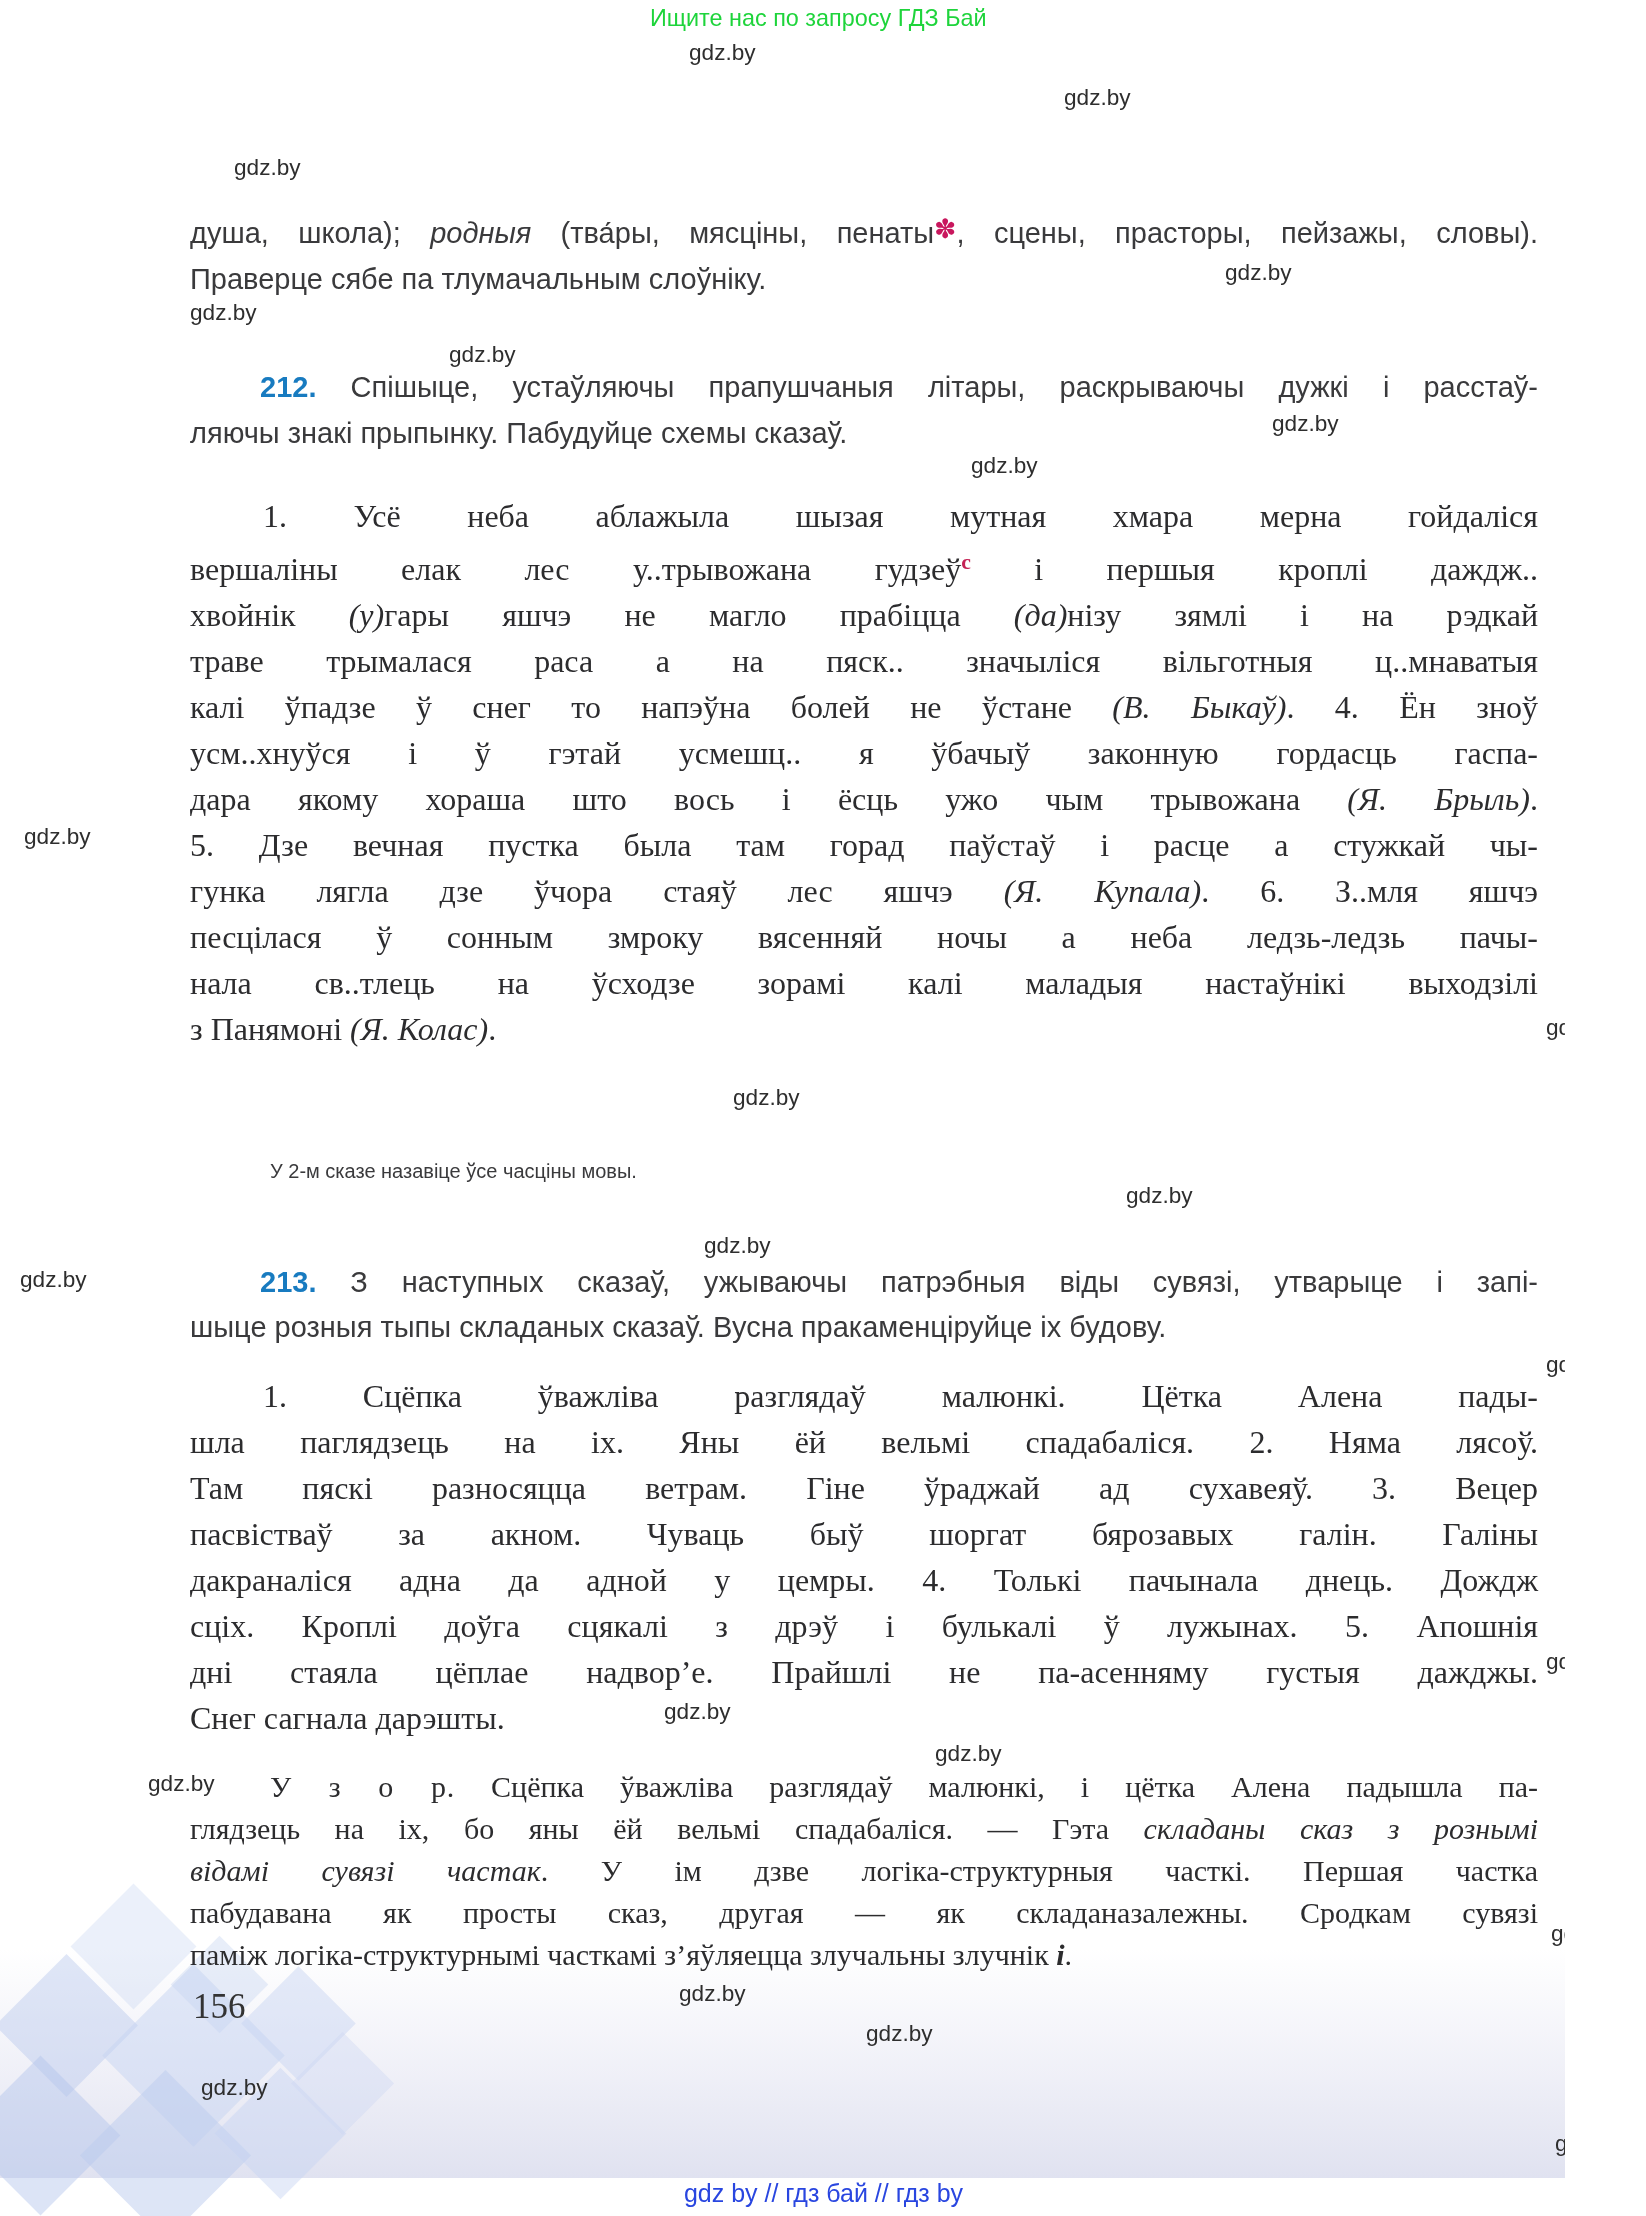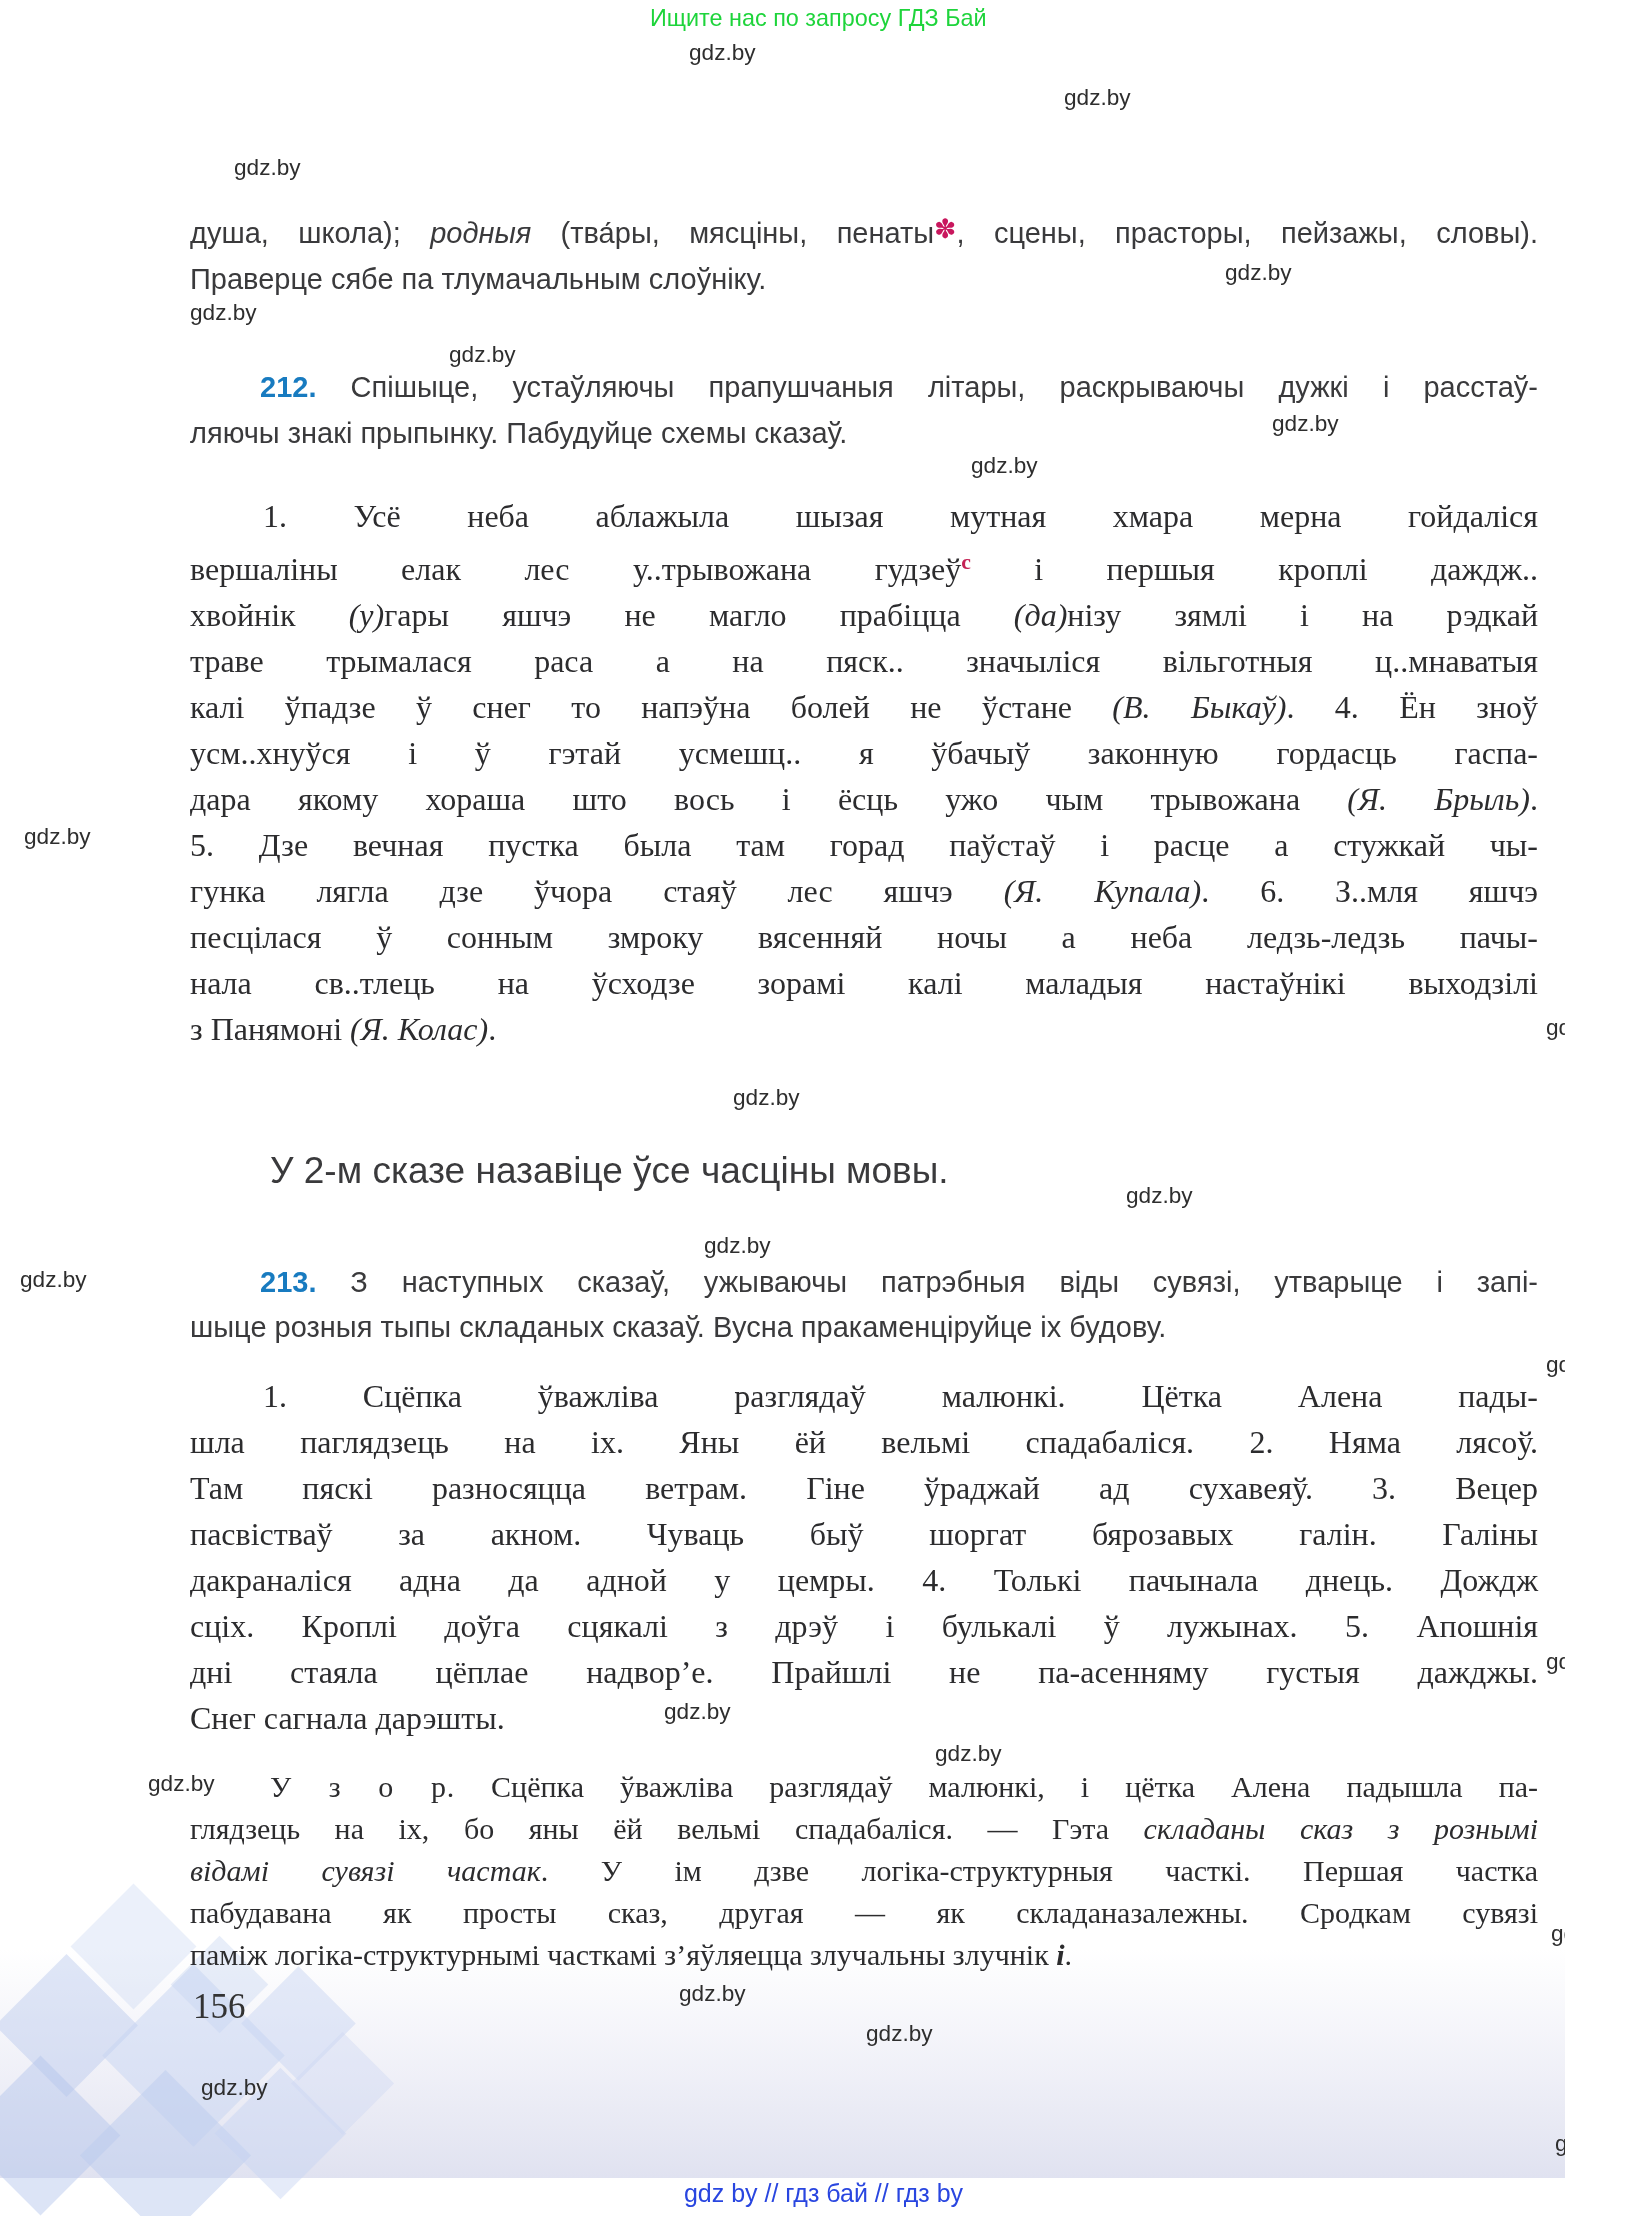--- a/index.html
+++ b/index.html
@@ -8,21 +8,21 @@
   
   .col{position:absolute;left:190px;width:1348px;}
   .sans{font-family:"Liberation Sans",sans-serif;color:#3a3a3c;}
   .serif{font-family:"Liberation Serif",serif;color:#2c2c2e;}
   .ln{text-align:justify;text-align-last:justify;white-space:normal;}
   .ln.last{text-align:last left;text-align-last:left;}
   .ind{text-indent:73px;}
   .intro{top:206px;font-size:29px;line-height:46px;}
   .inst212{top:364px;font-size:29px;line-height:46px;}
   .pass1{top:493px;font-size:32px;line-height:46px;}
-  .task-line{top:1148px;font-size:37px;line-height:46px;text-indent:80px;text-align:center;text-align-last:left;}
+  .task-line{top:1148px;font-size:20px;line-height:46px;text-indent:80px;text-align:center;text-align-last:left;}
   .inst213{top:1260px;font-size:29px;line-height:45px;}
   .pass2{top:1373px;font-size:32px;line-height:46px;}
   .uzor{top:1766px;font-size:30px;line-height:42px;}
   
   .it{font-style:italic;margin-top:48px;}
   .bi{font-style:italic;font-weight:bold;}
   .bluenum{color:#187bc0;font-weight:bold;}
   .supred{color:#c42355;font-weight:bold;font-size:0.68em;vertical-align:11.3px;}
   .star{color:#c8175d;font-size:0.92em;vertical-align:4.8px;}
   .spaced{letter-spacing:0.8px;}

